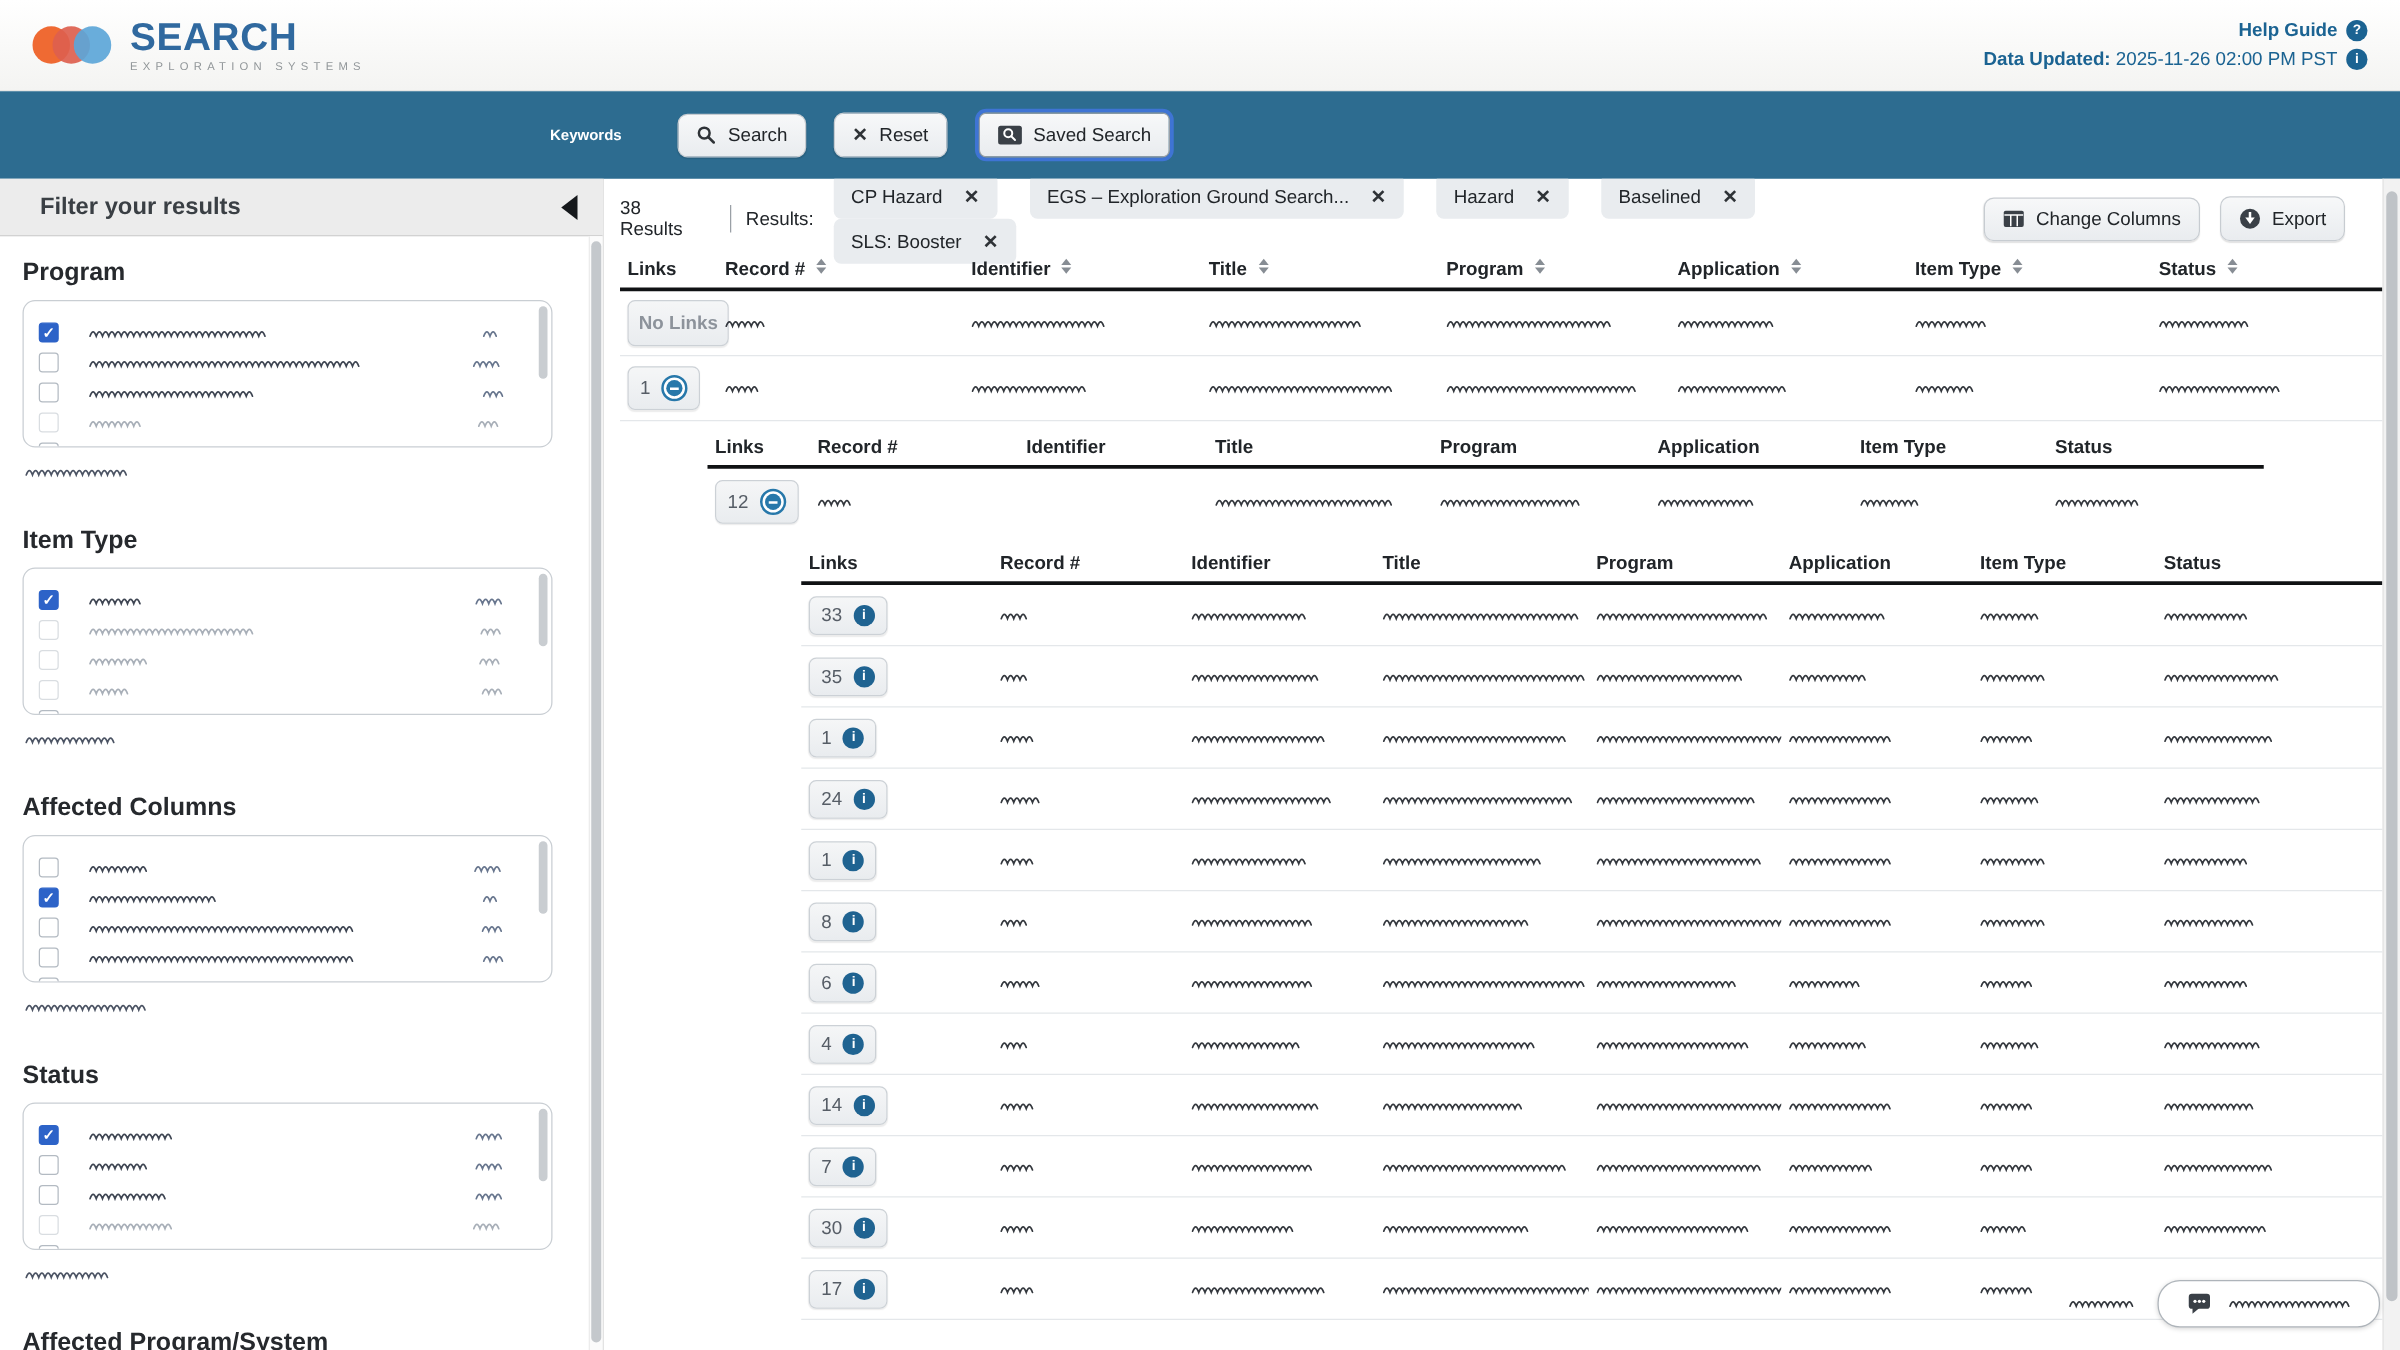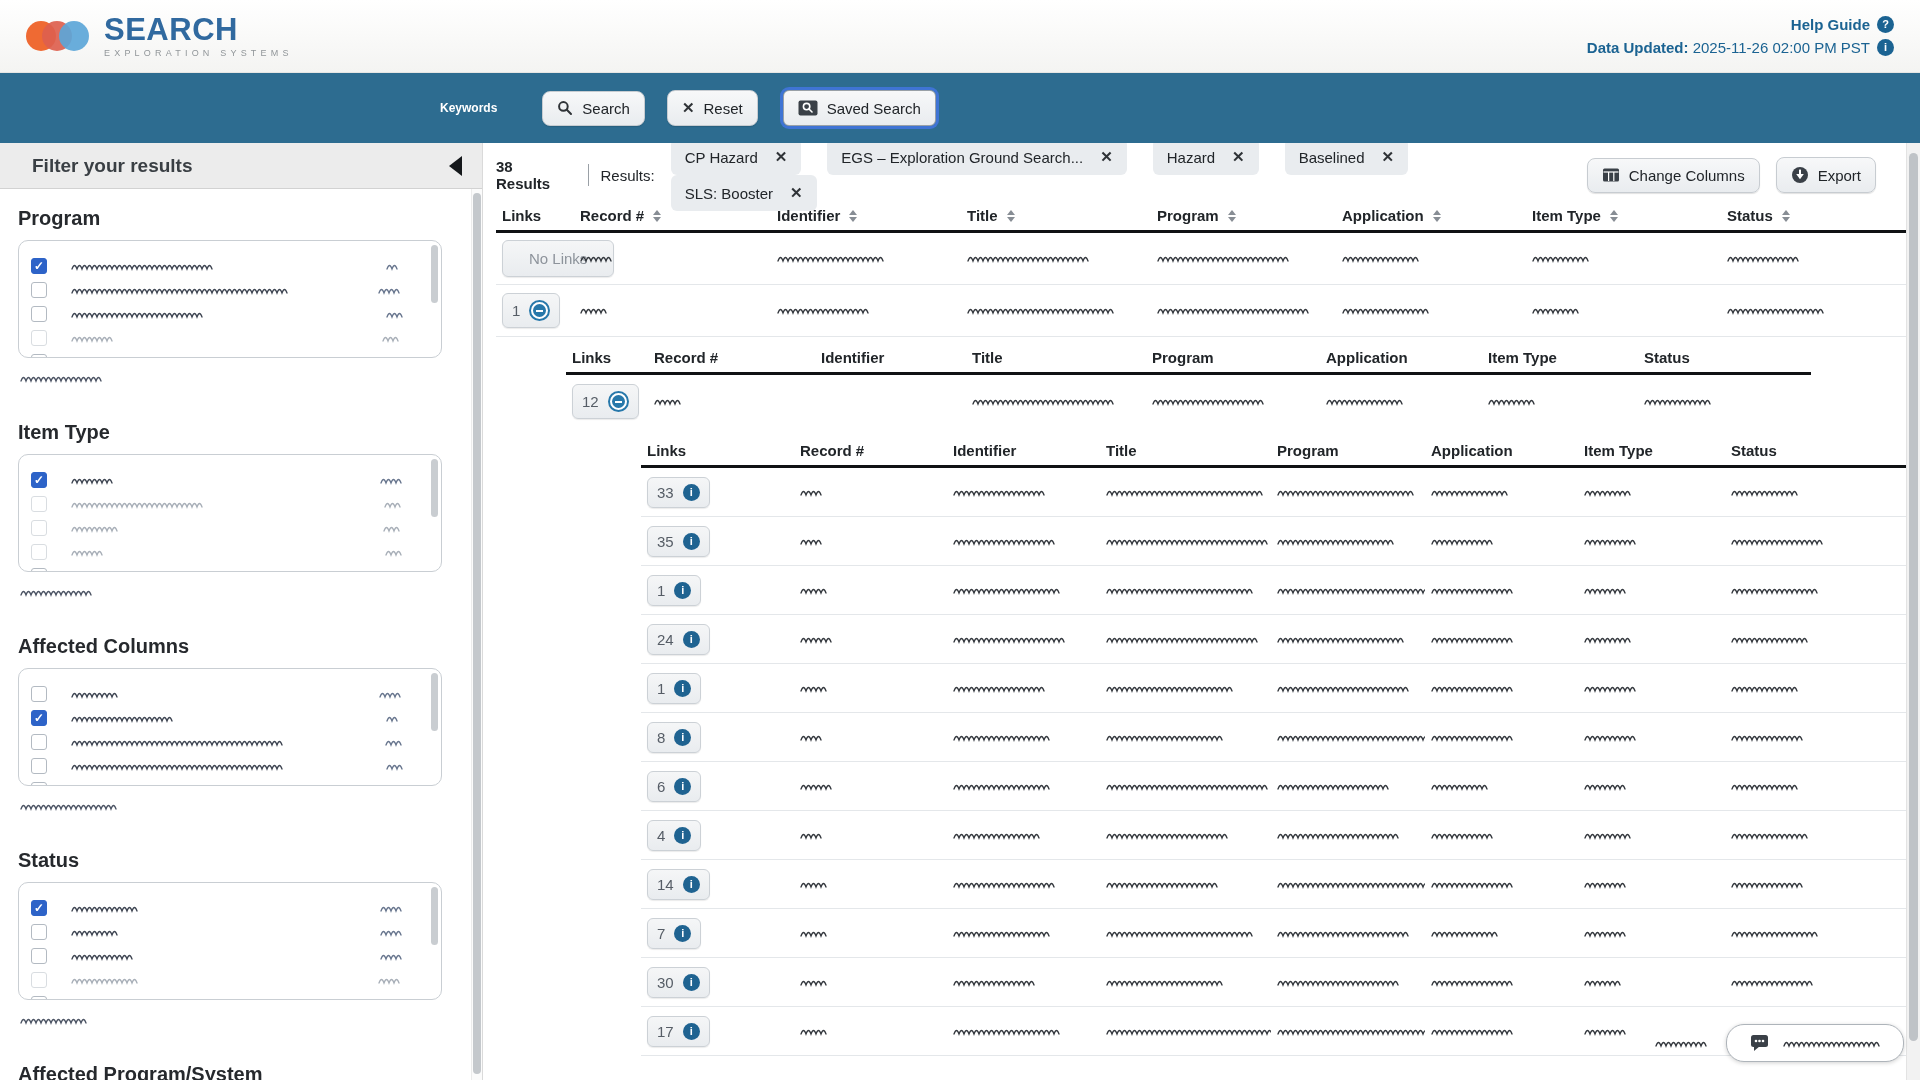--- a/index.html
+++ b/index.html
@@ -96,37 +96,37 @@
   .item-count{ margin-left:auto; margin-right:24px; display:flex; align-items:center; }
   .show-more{ margin:11px 0 0 2px; }
 
   
   .side-scroll{ position:absolute; right:0; top:46px; bottom:0; width:11px; background:#fbfbfb; border-left:1px solid #ececec; }
   .side-scroll .thumb{ position:absolute; left:1px; width:8px; border-radius:4px; background:#c4c8cc; top:4px; bottom:6px; }
 
   
   .results{ flex:1; position:relative; padding:12px 0 0 13px; overflow:hidden; }
   .results-bar{ display:flex; align-items:center; height:40px; margin-bottom:6px; padding-right:44px; }
-  .results-count{ font-size:15px; font-weight:700; color:#212529; }
+  .results-count{ font-size:15px; font-weight:400; color:#212529; }
   .vr{ width:1px; height:22px; background:#9aa0a6; margin:0 12px 0 18px; }
   .filters-label{ font-size:15px; color:#212529; margin-right:16px; }
   .chip{
     display:inline-flex; align-items:center; gap:17px; background:#e9ecef;
     border-radius:6px; padding:9px 14px; margin-right:26px; font-size:15px; color:#212529;
     cursor:default;
   }
   .chip .x-glyph{ cursor:pointer; }
   .rb-spacer{ flex:1; }
   .btn-cols{ margin-right:16px;align-items:center; }
 
   
   .t-head{ display:grid; border-bottom:3px solid #101214; }
   .th{
     font-weight:700; font-size:15px; color:#212529;
-    padding:6px 8px 6px 6px; display:flex; align-items:center; gap:9px;
+    padding:6px 8px 6px 6px; display:flex; gap:9px;
   }
   .sort{ display:inline-flex; flex-direction:column; gap:2px; }
   .sort i{ display:block; width:0; height:0; border-left:4px solid transparent; border-right:4px solid transparent; }
   .sort .up{ border-bottom:5px solid #878d94; }
   .sort .dn{ border-top:5px solid #878d94; }
   .t-row{ display:grid; align-items:center; border-bottom:1px solid #e4e7ea; }
   .t-row.l1{ min-height:52px; }
   .t-row.l2{ min-height:53px; border-bottom:none; }
   .t-row.l3{ min-height:49px; }
   .td{ padding-left:6px; display:flex; align-items:center; }
@@ -135,21 +135,21 @@
   .g3{ grid-template-columns:153px 153px 153px 171px 154px 153px 147px 1fr; width:1265px; }
   .lvl2{ margin-left:70px; margin-top:6px; }
   .lvl3{ margin-left:145px; margin-top:8px; }
 
   .link-btn{
     display:inline-flex; align-items:center; gap:9px;
     background:linear-gradient(#f5f6f7,#e9ecef); border:1px solid #ccd1d6;
     border-radius:6px; padding:6px 9px; font-size:15px; color:#565d66;
     box-shadow:0 1px 1px rgba(0,0,0,.08); cursor:pointer; white-space:nowrap;
   }
-  .nolinks-btn{ padding:9px 26px; color:#8d939b; cursor:default; }
+  .nolinks-btn{ padding:9px 8px; color:#8d939b; cursor:default;font-weight:bold; }
   .minus-ic{
     width:21px; height:21px; border-radius:50%; border:2px solid #2778aa; background:#fff;
     display:inline-flex; align-items:center; justify-content:center;
   }
   .minus-ic b{ width:13px; height:13px; border-radius:50%; background:#2778aa; display:inline-flex; align-items:center; justify-content:center; }
   .minus-ic b i{ width:7px; height:2px; background:#fff; display:block; }
   .info-ic{
     width:17px; height:17px; border-radius:50%; background:#1f6391; color:#fff;
     display:inline-flex; align-items:center; justify-content:center;
     font-size:11px; font-weight:700; font-style:normal;

